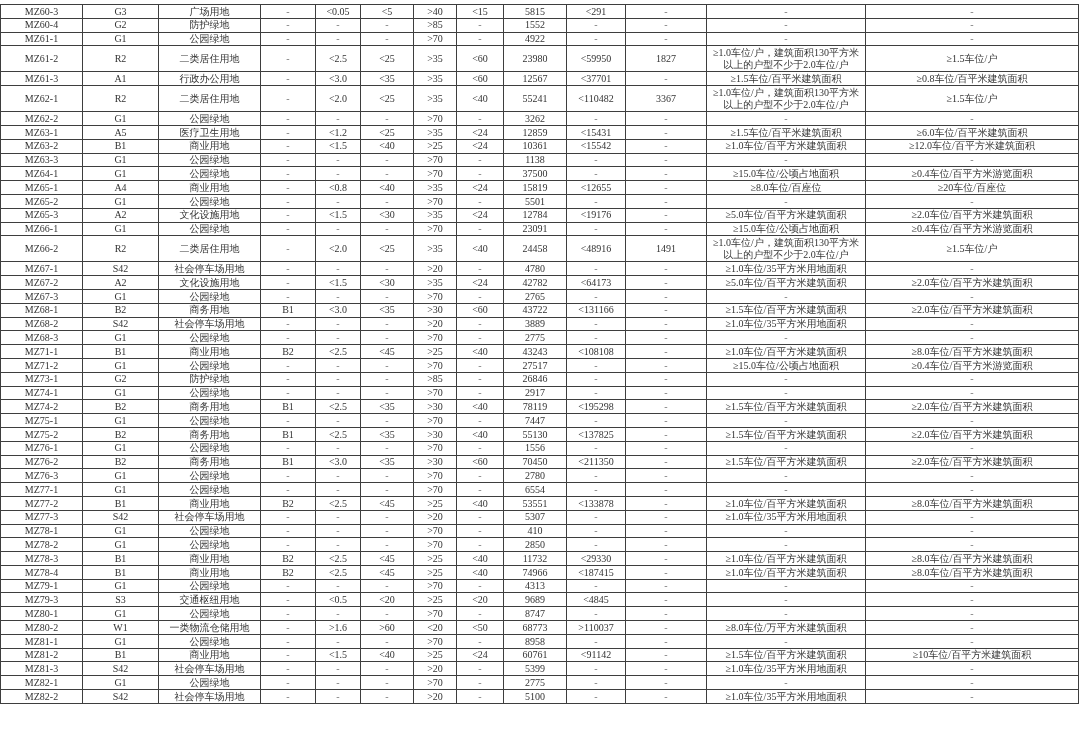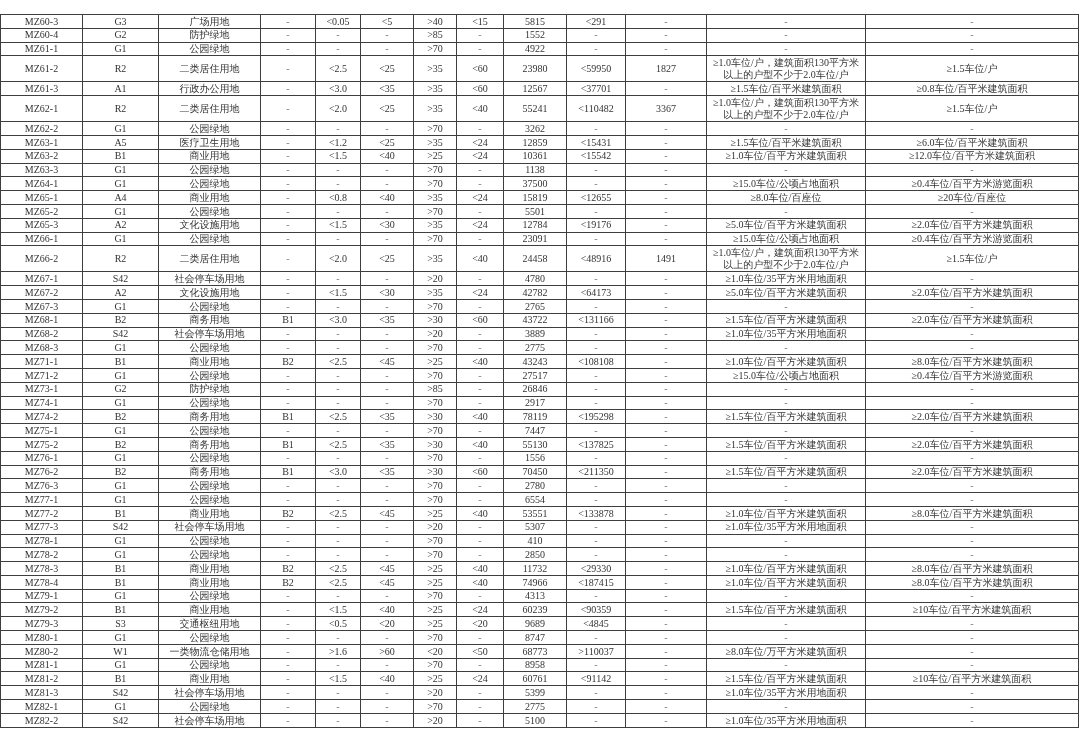--- a/index.html
+++ b/index.html
@@ -2,21 +2,21 @@
 <html><head>
 <meta charset="utf-8">
 <style>
   html,body{margin:0;padding:0;background:#ffffff;}
   body{width:1080px;height:730px;overflow:hidden;}
   .sheet{width:1080px;height:730px;overflow:hidden;position:relative;background:#fff;}
   table.regtable{
     border-collapse:collapse;
     table-layout:fixed;
     width:1078px;
-    margin-top:14px;
+    margin-top:4px;
     font-family:"Liberation Serif","DejaVu Serif",serif;
     color:#333333;
   }
   table.regtable td{
     border:1px solid #3e3e3e;
     text-align:center;
     vertical-align:middle;
     font-size:10px;
     line-height:1.15;
     padding:0 1px;
@@ -652,35 +652,20 @@
           <td class="c5 dash">-</td>
           <td class="c6">&gt;70</td>
           <td class="c7 dash">-</td>
           <td class="c8">4313</td>
           <td class="c9 dash">-</td>
           <td class="c10 dash">-</td>
           <td class="c11 dash">-</td>
           <td class="c12 dash">-</td>
         </tr>
         <tr>
-          <td class="c0">MZ79-2</td>
-          <td class="c1">B1</td>
-          <td class="c2">商业用地</td>
-          <td class="c3 dash">-</td>
-          <td class="c4">&lt;1.5</td>
-          <td class="c5">&lt;40</td>
-          <td class="c6">&gt;25</td>
-          <td class="c7">&lt;24</td>
-          <td class="c8">60239</td>
-          <td class="c9">&lt;90359</td>
-          <td class="c10 dash">-</td>
-          <td class="c11">≥1.5车位/百平方米建筑面积</td>
-          <td class="c12">≥10车位/百平方米建筑面积</td>
-        </tr>
-        <tr>
           <td class="c0">MZ79-3</td>
           <td class="c1">S3</td>
           <td class="c2">交通枢纽用地</td>
           <td class="c3 dash">-</td>
           <td class="c4">&lt;0.5</td>
           <td class="c5">&lt;20</td>
           <td class="c6">&gt;25</td>
           <td class="c7">&lt;20</td>
           <td class="c8">9689</td>
           <td class="c9">&lt;4845</td>

